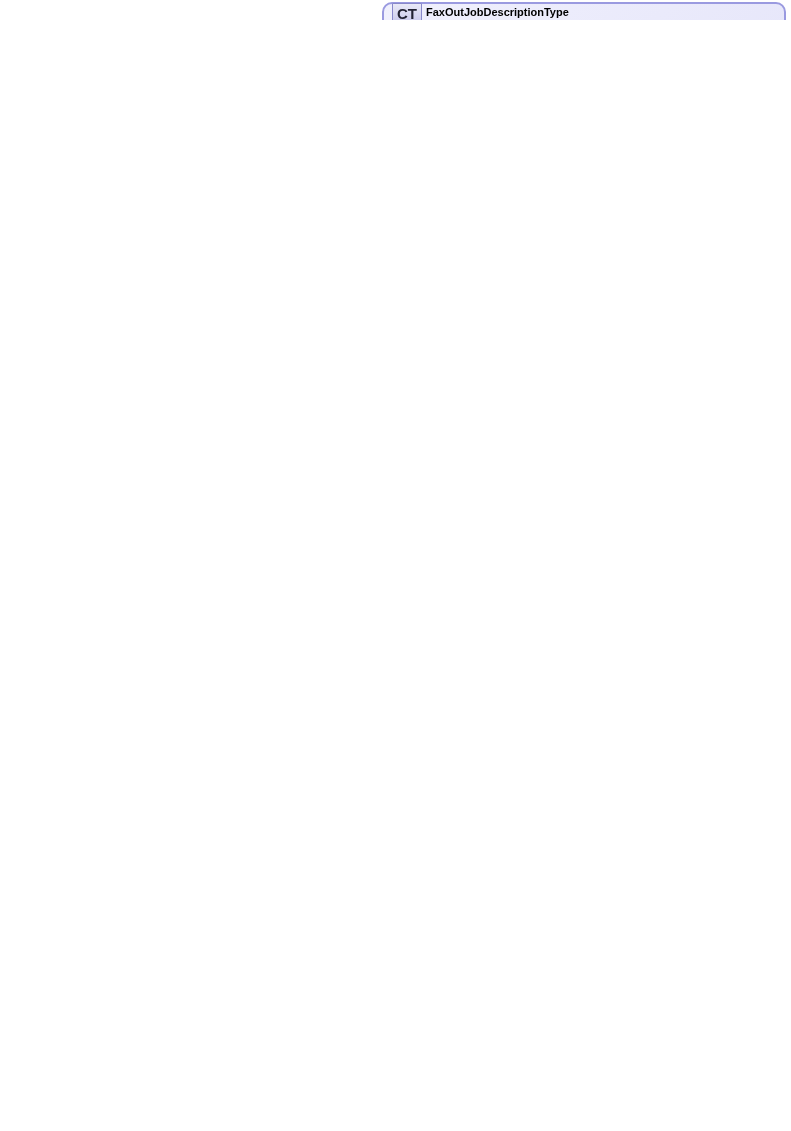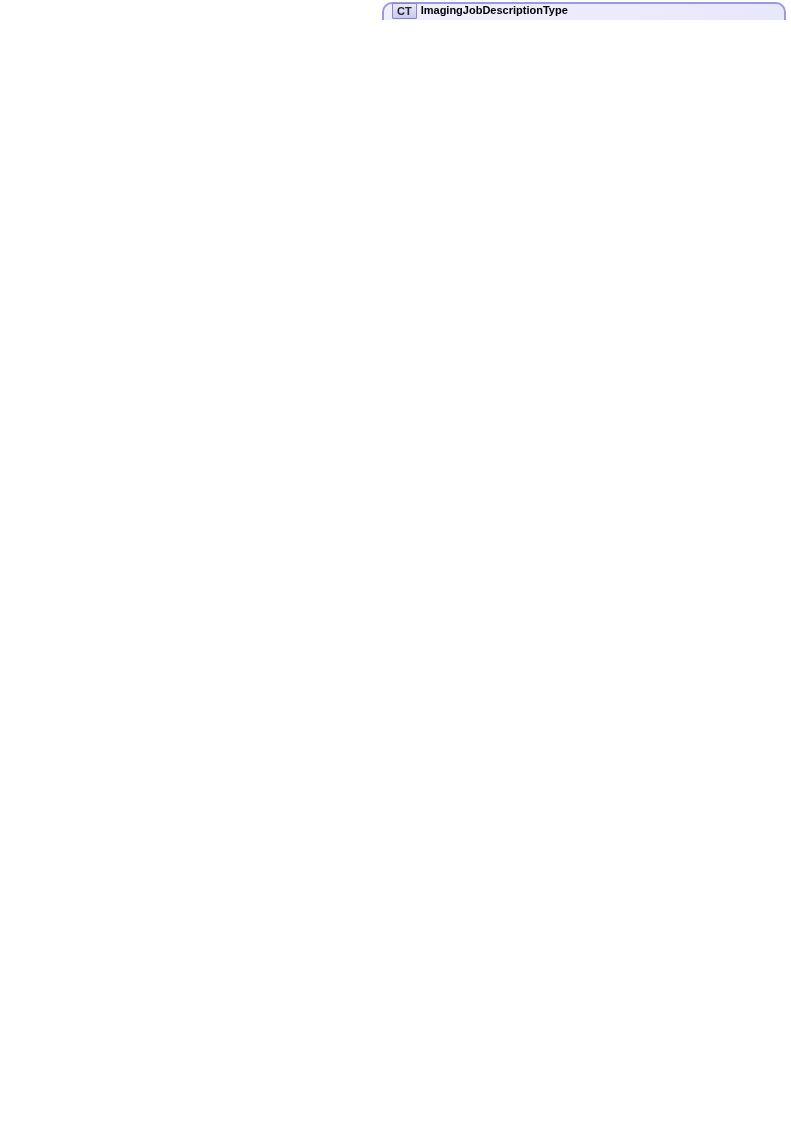--- a/index.html
+++ b/index.html
@@ -8,21 +8,21 @@
     background: #fff;
     margin: 0;
     padding: 10px;
     width: 791px;
     position: relative;
   }
   .ct-badge, .any-badge, .e-badge {
     display: inline-block;
     border: 1px solid;
     padding: 1px 4px;
-    font-size: 11px;
+    font-size: 15px;
     font-weight: bold;
     border-radius: 1px;
     margin-right: 4px;
     vertical-align: middle;
   }
   .ct-badge { background: linear-gradient(#e9e9f7,#c9c9ec); border-color:#8888c9; color:#223; }
   .any-badge { background: linear-gradient(#d6f5cf,#a6e398); border-color:#4a9e3a; color:#153; }
   .e-badge { background: linear-gradient(#fde3e3,#f4baba); border-color:#c97f7f; color:#533; padding:2px 6px; }
 
   .root-node {
@@ -86,21 +86,21 @@
 </style>
 </head>
 <body>
 
 <div class="root-node">
   <span class="ct-badge">CT</span><span class="ct-expand">−</span><span>FaxOutJobDescriptionType : ImagingJobDescriptionType</span>
 </div>
 
 <div class="big-panel">
   <div class="big-panel-title">
-    <span class="ct-badge">CT</span><span>ImagingJobDescriptionType</span>
+    <span class="ct-badge">CT</span><span>FaxOutJobDescriptionType</span>
   </div>
 </div>
 
 <div style="position:absolute; left:398px; top:22px; width:186px;" class="any-box">
   <div class="any-title"><span class="any-badge">Any</span><span>&lt;Any&gt;</span></div>
   <table class="kv-table">
     <tbody>
         <tr>
           <td>Namespace</td>
           <td class="v">##other</td>

